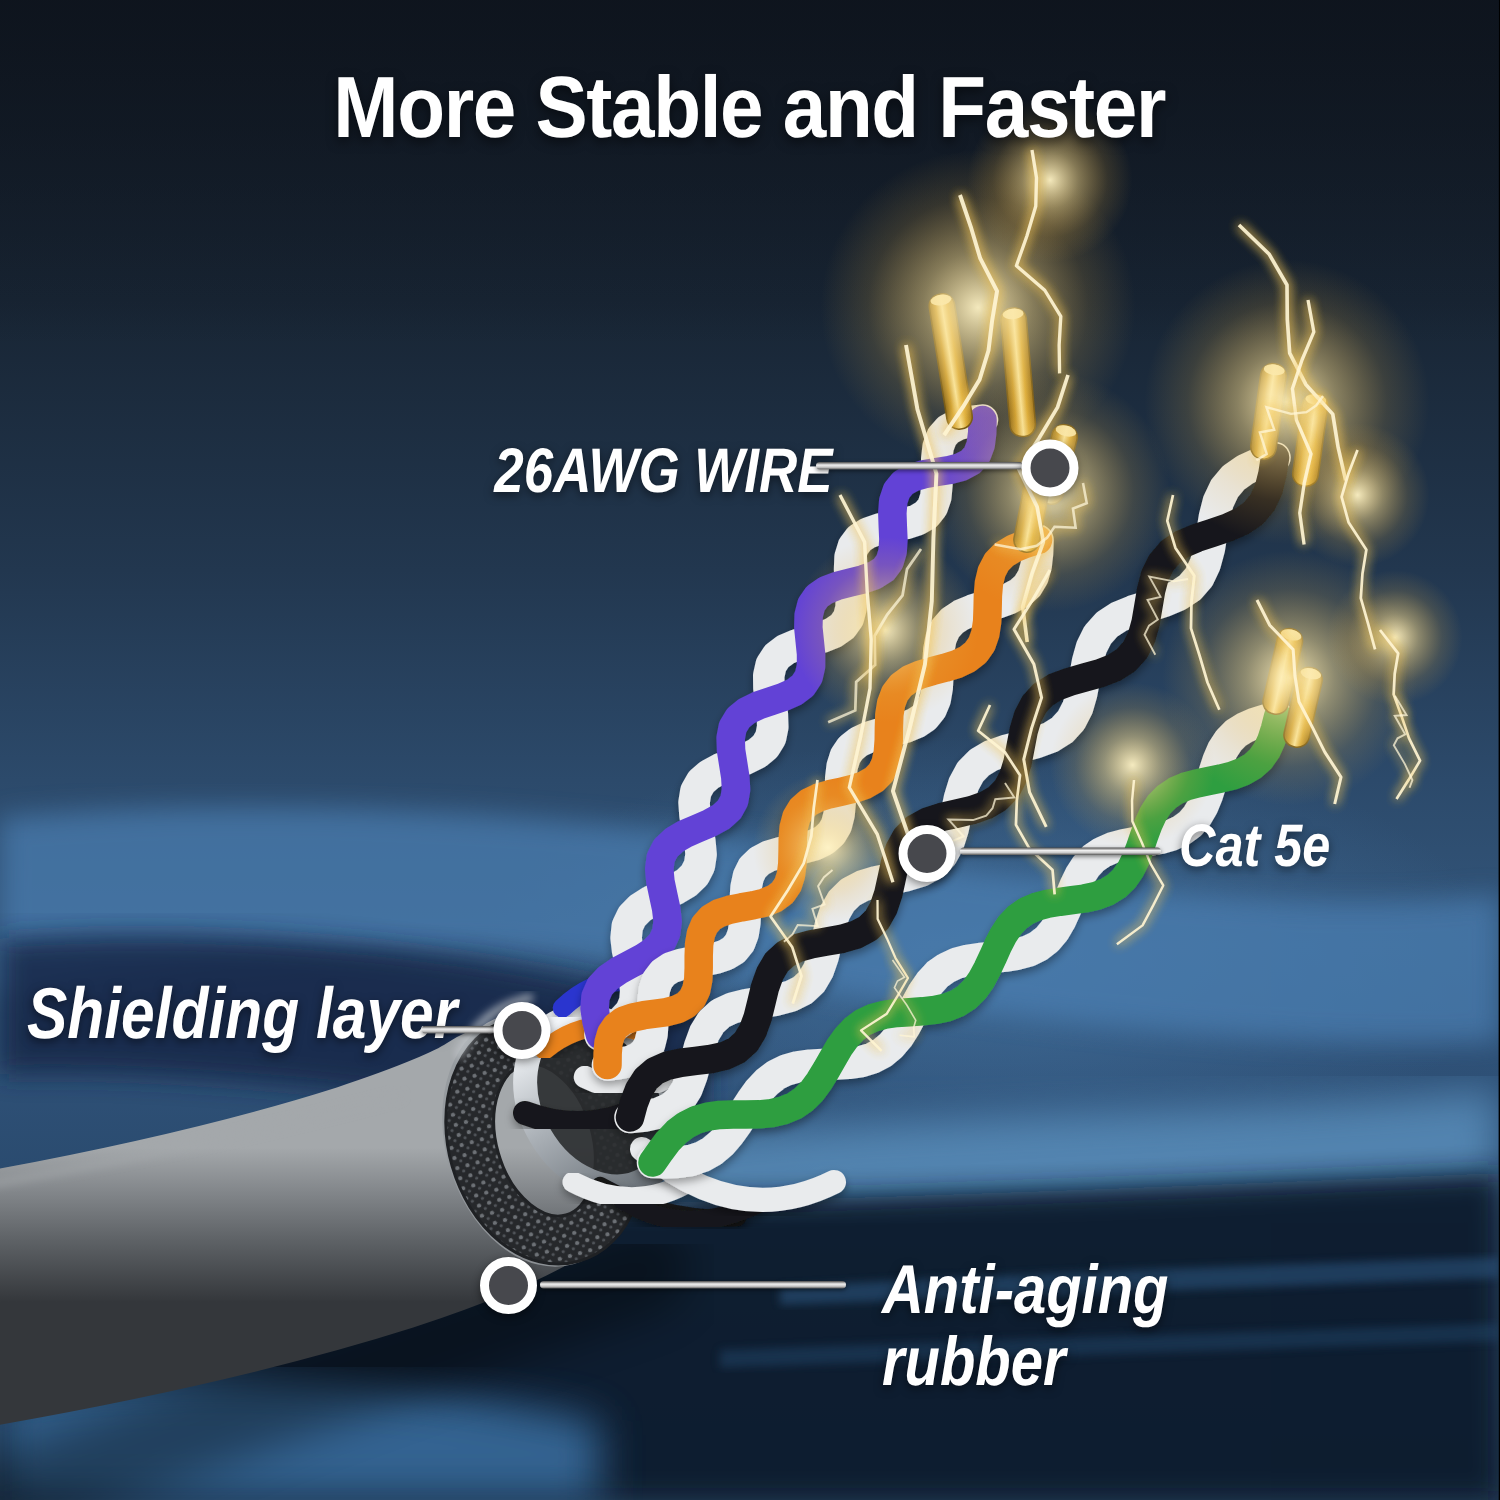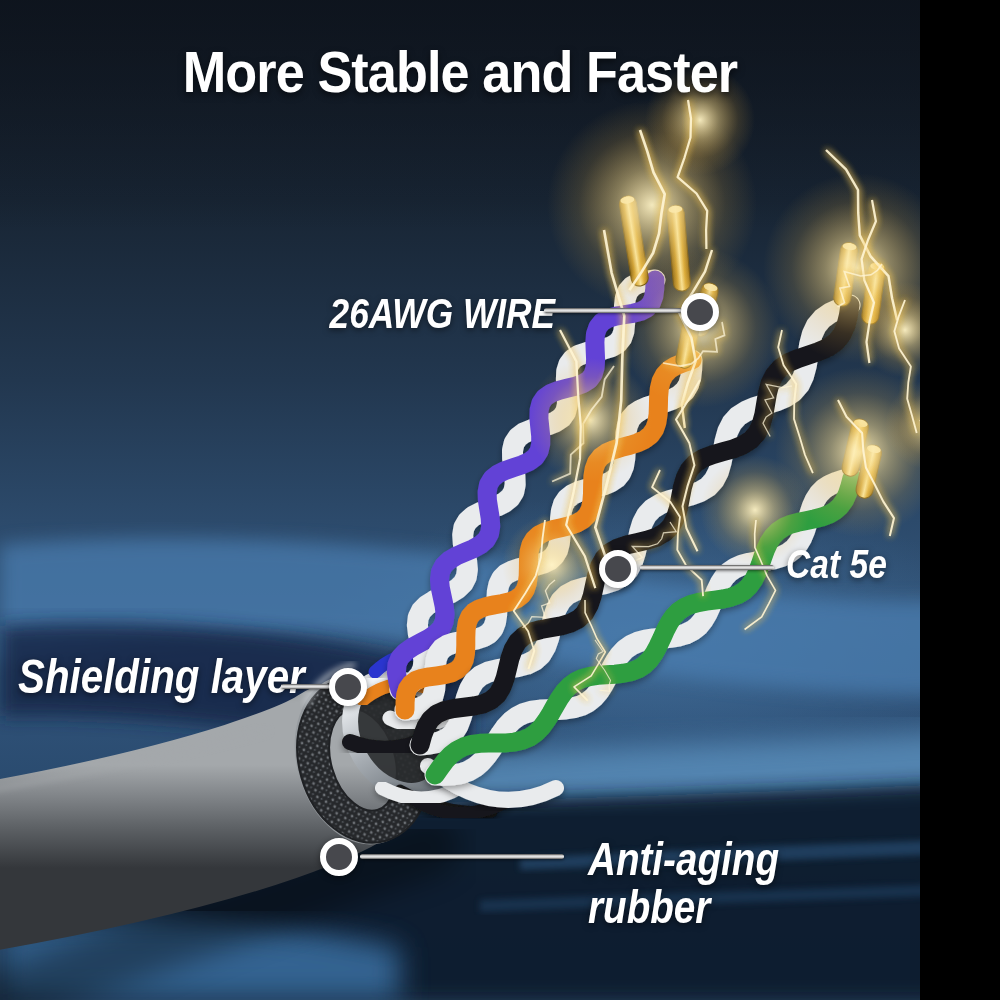--- a/index.html
+++ b/index.html
@@ -1,16 +1,16 @@
 <!DOCTYPE html>
 <html><head>
 <meta charset="utf-8">
 <style>
   html,body{margin:0;padding:0;background:#000;}
-  .stage{position:relative;width:920px;height:1000px;overflow:hidden;
+  .stage{position:relative;width:999px;height:1000px;overflow:hidden;
          font-family:"Liberation Sans",sans-serif;background:#131b26;}
   .stage svg{position:absolute;inset:0;display:block;}
   .title{position:absolute;top:38px;left:0;right:0;margin:0;text-align:center;
          color:#fff;font-weight:700;font-size:58px;letter-spacing:-1px;
          transform:scaleX(.9);transform-origin:center top;
          text-shadow:0 3px 8px rgba(0,0,0,.55);}
   .co-label{position:absolute;color:#fff;font-style:italic;font-weight:700;
             white-space:nowrap;text-shadow:0 2px 7px rgba(0,0,0,.5);
             transform:scaleX(.84);transform-origin:left center;line-height:1.04;}
   .co-line{position:absolute;height:5px;border-radius:3px;

